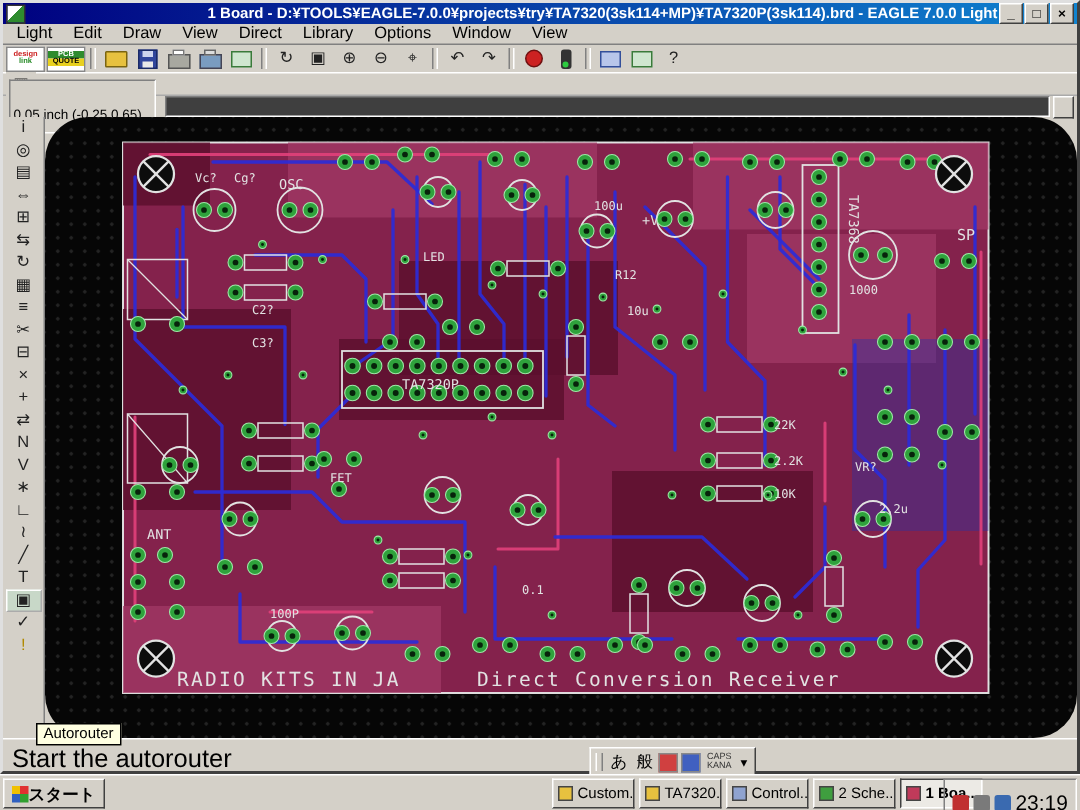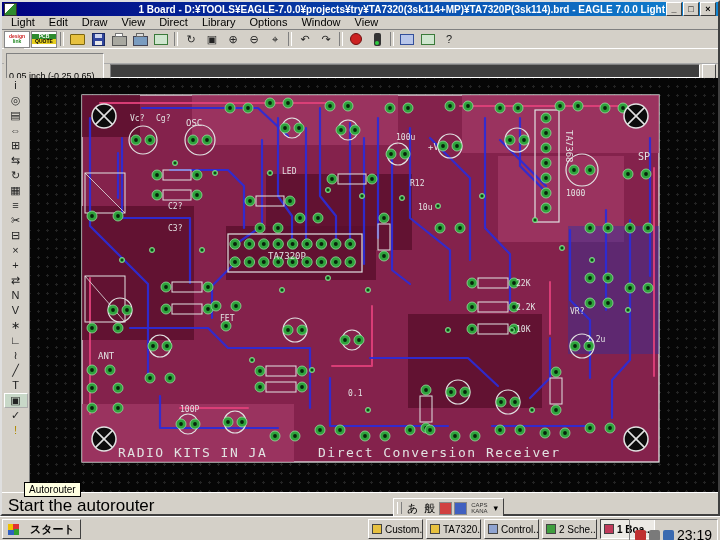--- a/index.html
+++ b/index.html
@@ -49,40 +49,40 @@
             font-size:9px;line-height:11px;padding:17px 2px;white-space:nowrap;box-sizing:border-box;}
   .cmdline{flex:1;height:12px;margin:0 2px 0 6px;background:#3f3f3f;border:1px solid;border-color:#808080 #fff #fff #808080;
            color:#ddd;font-size:10px;padding:0 2px;font-family:"Liberation Sans",sans-serif;}
   .cmd-end{width:12px;height:13px;background:#d4d0c8;border:1px solid;border-color:#fff #404040 #404040 #fff;margin-right:2px;flex:none;}
   
   .workspace{position:relative;height:414px;}
   .lefttools{position:absolute;left:0;top:0;width:28px;height:414px;background:#d4d0c8;border-right:1px solid #808080;box-sizing:border-box;}
   .tool{width:24px;height:15px;margin:0 auto;display:flex;align-items:center;justify-content:center;font-size:10px;color:#3a3a3a;line-height:1;}
   .tool.hover{border:1px outset #fff;background:#c8d8c8;box-sizing:border-box;}
   .canvas{position:absolute;left:28px;top:0;width:688px;height:414px;background-color:#060606;
-          background-image:radial-gradient(circle,#242424 1px,transparent 1.1px);background-size:9px 9px;background-position:4px 4px;}
+          background-image:radial-gradient(circle,#242424 1px,transparent 1.1px);background-size:9px 9px;background-position:4px 4px;border-radius:29px;}
   .canvas svg{display:block;}
   svg text{font-family:"DejaVu Sans Mono",monospace;}
   
   .tooltip{position:absolute;left:24px;top:482px;background:#ffffe1;border:1px solid #000;font-size:10px;padding:1px 4px;z-index:60;white-space:nowrap;}
   
   .statusbar{height:24px;border-top:1px solid #fff;padding:3px 6px;box-sizing:border-box;font-size:17px;}
   
   .imebar{position:absolute;left:393px;top:498px;height:18px;z-index:70;display:flex;align-items:center;
           background:#d4d0c8;border:1px solid;border-color:#fff #404040 #404040 #fff;padding:0 3px;gap:2px;}
   .ime-grip{width:3px;height:12px;border-left:1px solid #fff;border-right:1px solid #808080;margin-right:1px;}
   .ime-item{font-size:11px;padding:0 2px;line-height:14px;}
   .ime-ic{width:13px;height:13px;border:1px solid #888;box-sizing:border-box;}
   .ime-ic.pen{background:#d04040;} .ime-ic.tools{background:#4060c0;}
   .ime-ck{display:flex;flex-direction:column;justify-content:center;font-size:6px;line-height:6px;color:#333;padding:0 2px;}
   .ime-ck i{font-style:normal;}
   .ime-menu{font-size:9px;padding:0 2px;}
   
   .taskbar{position:absolute;left:0;top:516px;width:720px;height:24px;background:#d4d0c8;border-top:1px solid #fff;z-index:80;}
-  .startbtn{position:absolute;left:2px;top:2px;height:20px;display:flex;align-items:center;gap:11px;padding:0 5px;
+  .startbtn{position:absolute;left:2px;top:2px;height:20px;display:flex;align-items:center;gap:0;padding:0 5px;
             font-weight:bold;font-size:11px;border:1px solid;border-color:#fff #404040 #404040 #fff;background:#d4d0c8;box-sizing:border-box;}
   .winflag{width:11px;height:11px;background:conic-gradient(#e03030 0 25%,#30a030 0 50%,#3060c0 0 75%,#f0c000 0);flex:none;}
   .taskbtns{position:absolute;left:368px;top:2px;display:flex;gap:3px;}
   .taskbtn{width:55px;height:20px;border:1px solid;border-color:#fff #404040 #404040 #fff;background:#d4d0c8;
            display:flex;align-items:center;gap:3px;padding:0 3px;font-size:10px;overflow:hidden;white-space:nowrap;box-sizing:border-box;}
   .taskbtn.active{border-color:#404040 #fff #fff #404040;background:#eceae5;font-weight:bold;}
   .tb-ic{width:10px;height:10px;flex:none;border:1px solid #444;box-sizing:border-box;}
   .tray{position:absolute;right:2px;top:2px;height:32px;border:1px solid;border-color:#808080 #fff #fff #808080;
         display:flex;align-items:center;gap:3px;padding:0 5px;font-size:14px;box-sizing:border-box;}
   .tray-ic{width:11px;height:11px;border-radius:2px;flex:none;}

